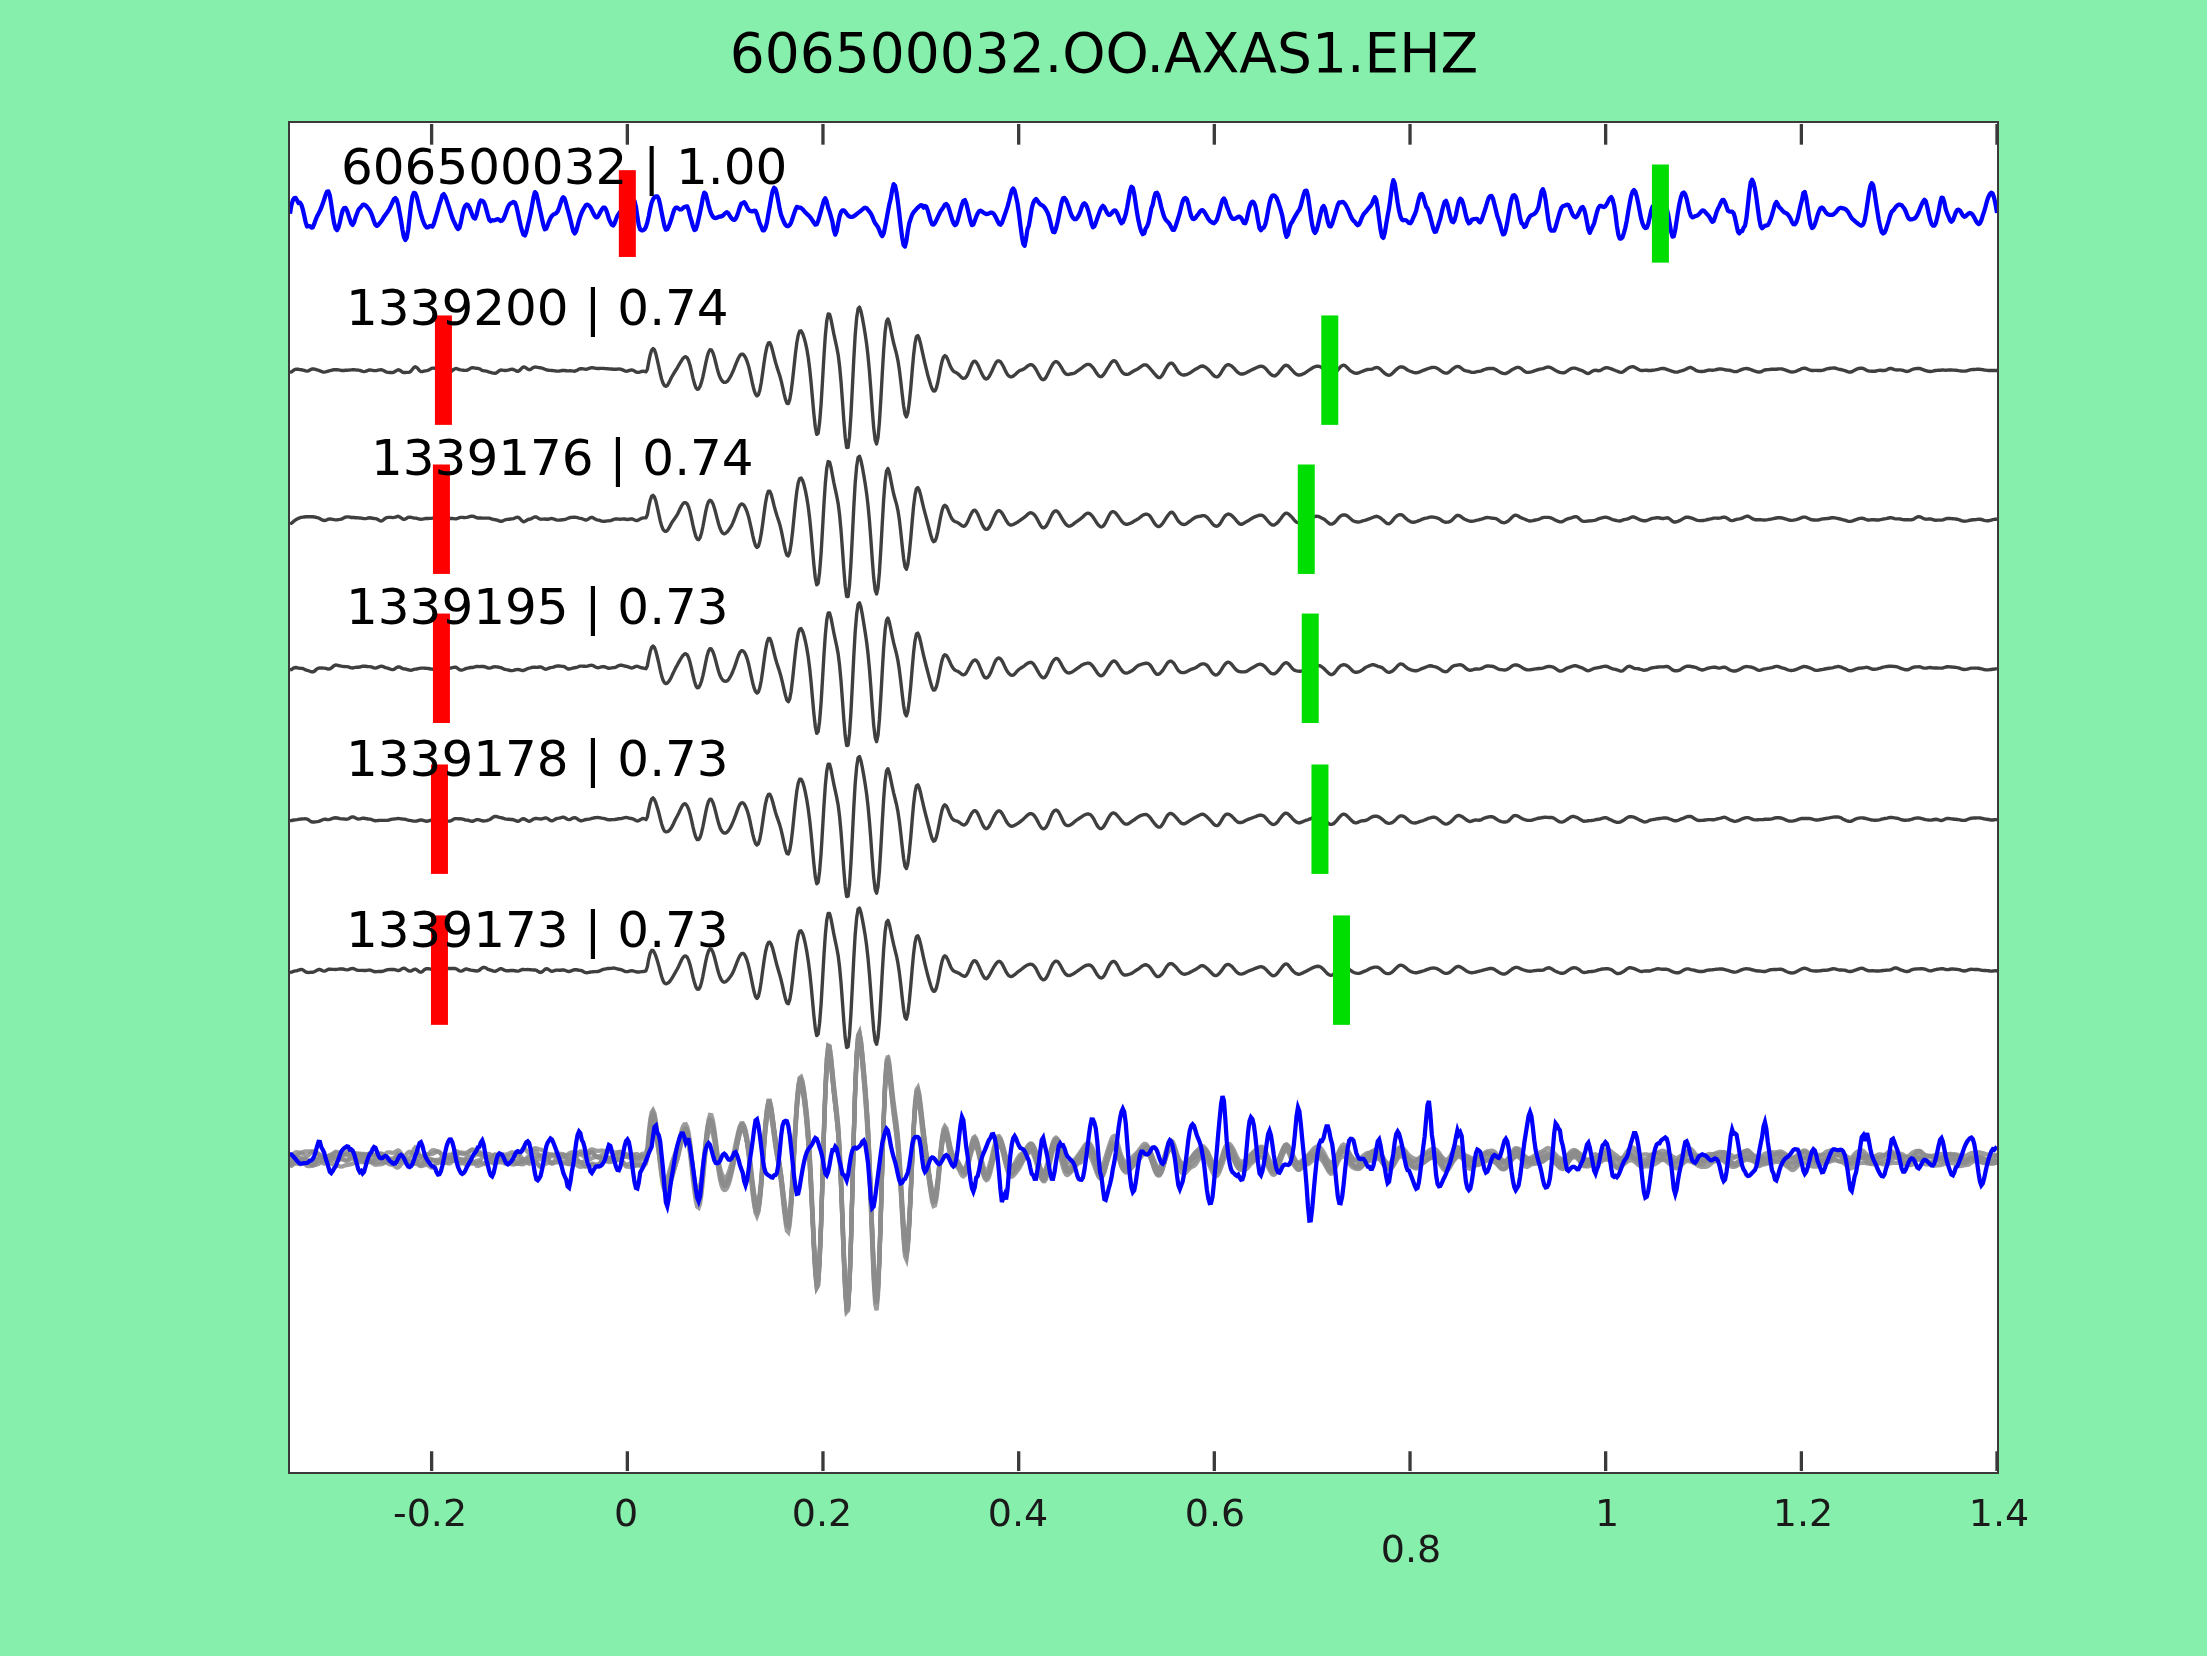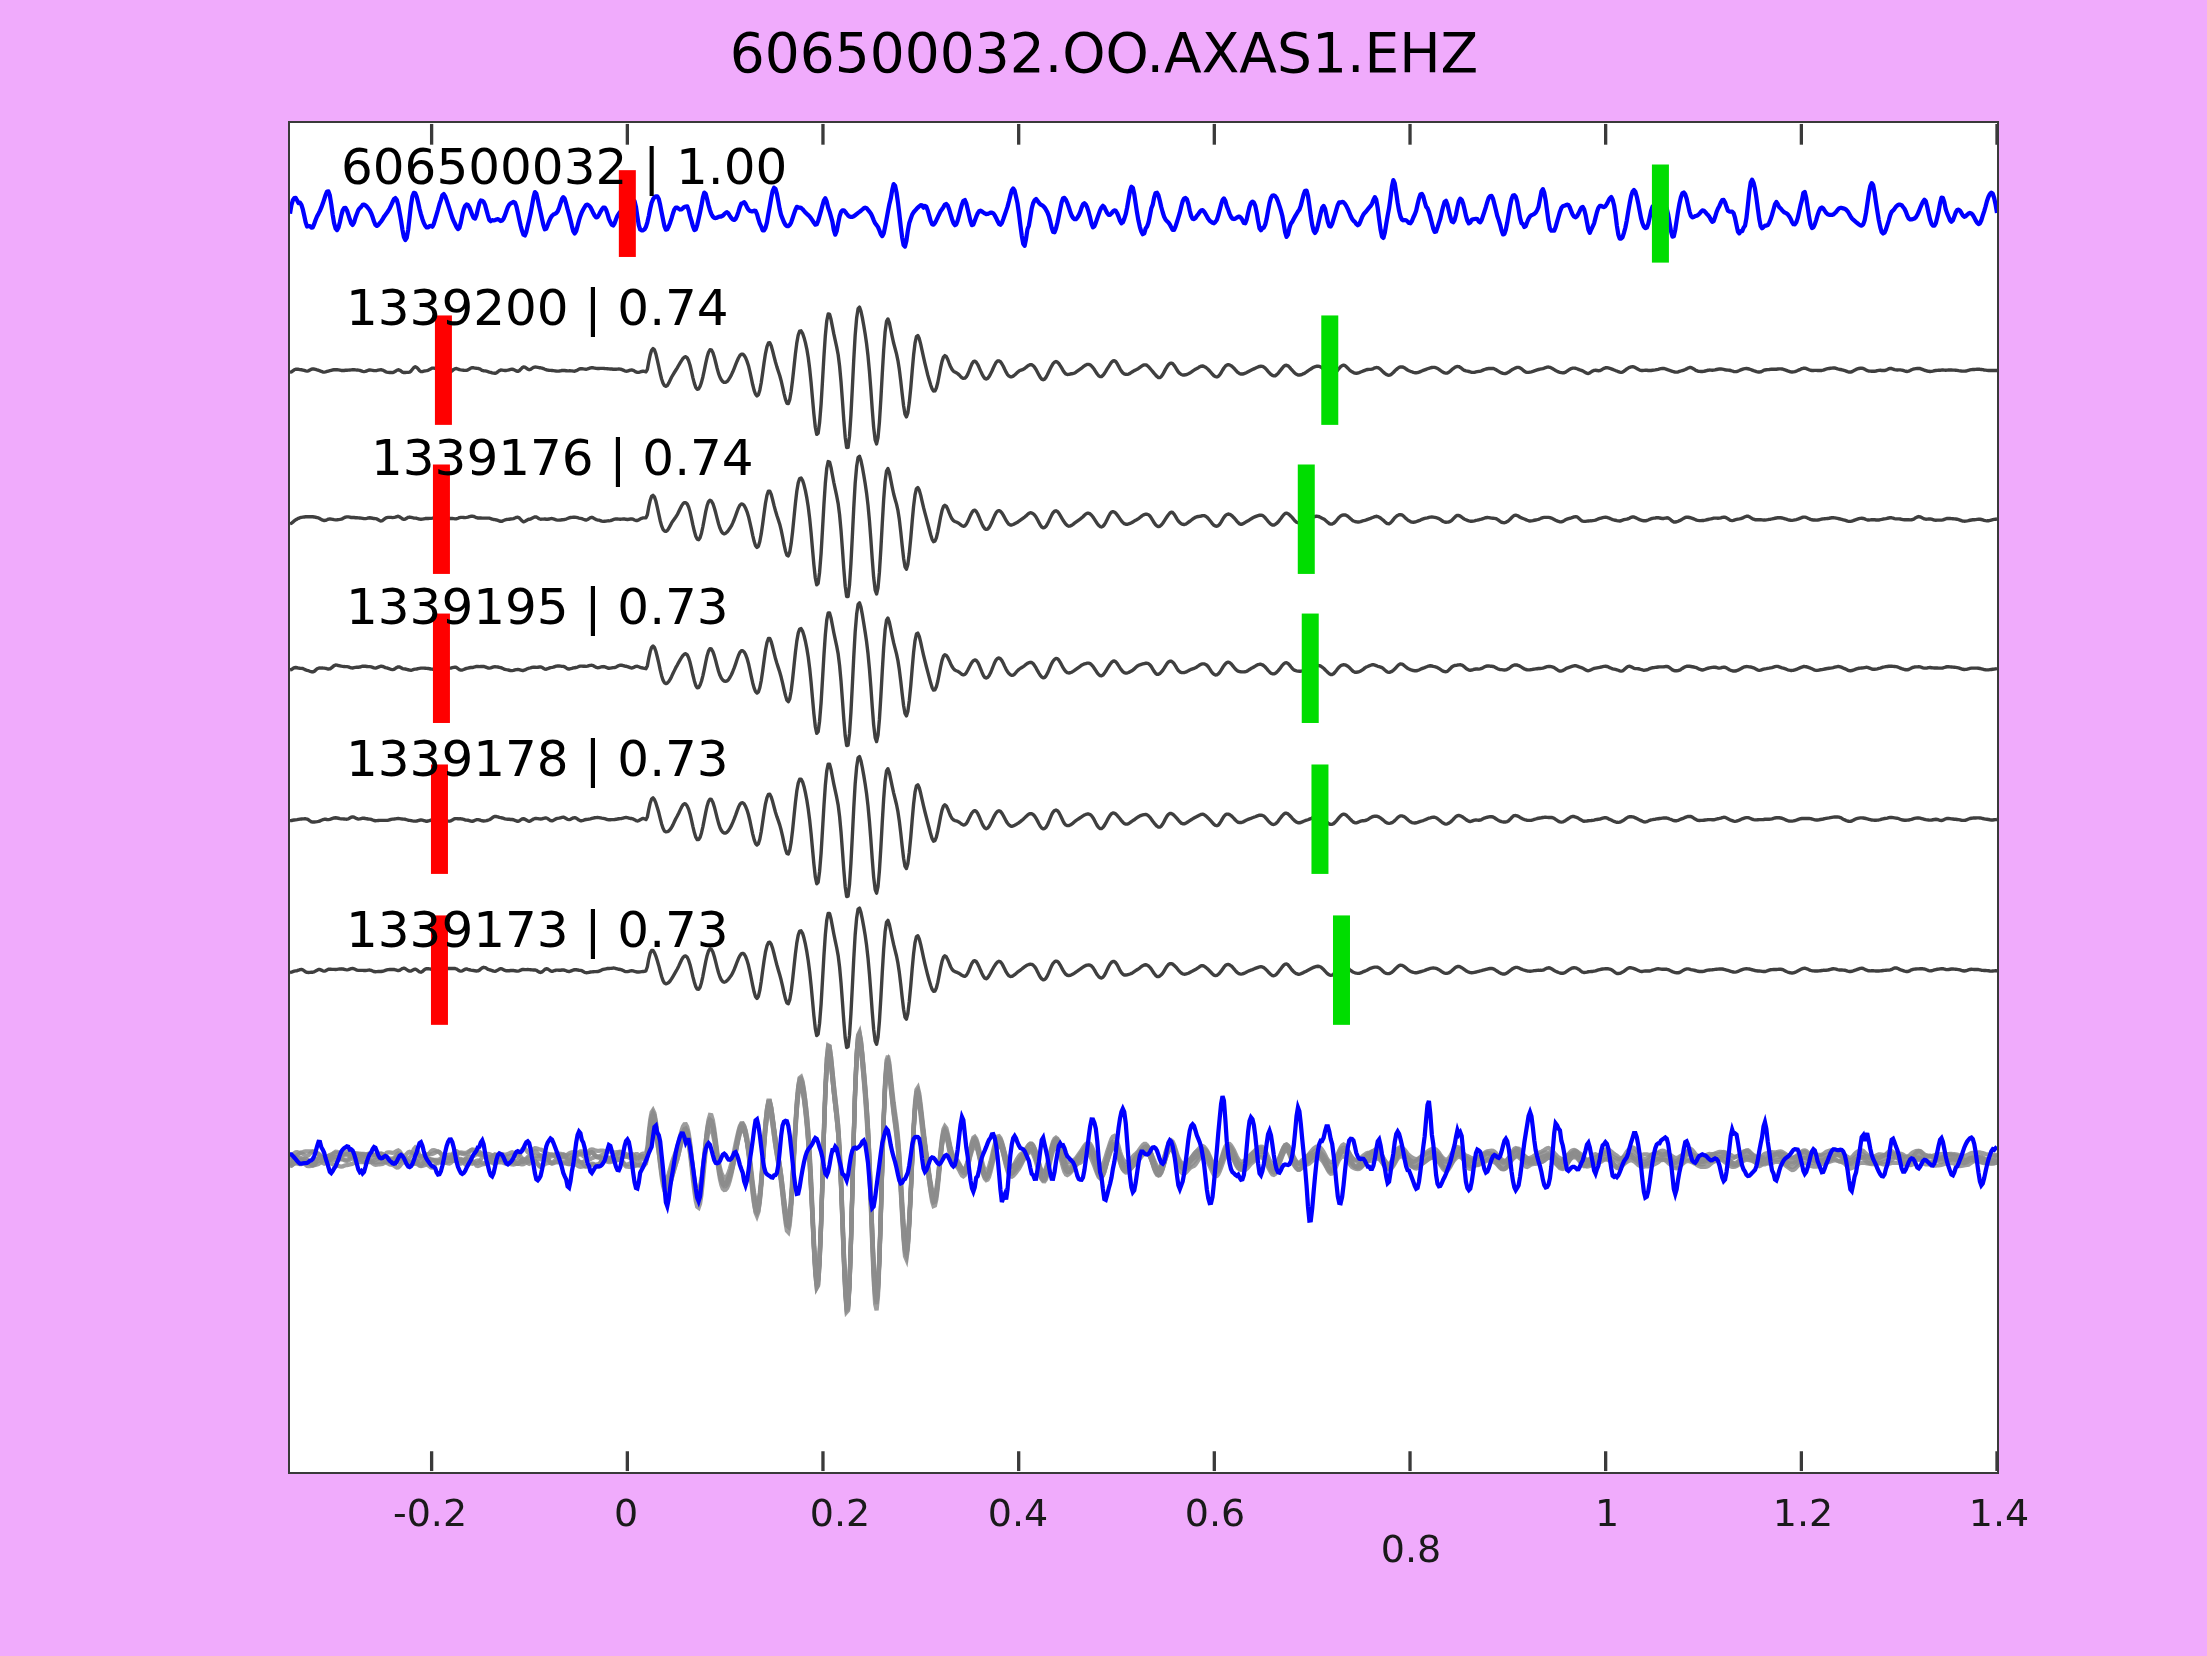--- a/index.html
+++ b/index.html
@@ -1,17 +1,17 @@
 <!DOCTYPE html>
 <html style="font-size:15px"><head>
 <meta charset="utf-8">
 <style>
   html, body { margin:0; padding:0; background:#ffffff; }
   body { width:2208px; height:1656px; font-family:"DejaVu Sans", sans-serif; overflow:hidden; }
-  #root { position:relative; width:2208px; height:1656px; background:#f0abfc; }
+  #root { position:relative; width:2208px; height:1656px; background:#86efac; }
   #chart-title {
     position:absolute; left:0; top:21px; width:2208px;
     text-align:center; font-size:55px; color:#000000;
     font-family:"DejaVu Sans", sans-serif; letter-spacing:0px;
   }
   #plot-area {
     position:absolute; left:288px; top:121px;
     width:1711px; height:1353px;
     border:2.8px solid #3a3a3a; box-sizing:border-box;
     background:#ffffff;
@@ -102,21 +102,21 @@
       <div class="trace-label" style="left: 346px; top: 279px;">1339200 | 0.74</div>
       <div class="trace-label" style="left: 346px; top: 429px; margin-left: 25px;">1339176 | 0.74</div>
       <div class="trace-label" style="left: 346px; top: 578px;">1339195 | 0.73</div>
       <div class="trace-label" style="left: 346px; top: 730px;">1339178 | 0.73</div>
       <div class="trace-label" style="left: 346px; top: 881px; margin-top: 20px;">1339173 | 0.73</div>
     </div>
 
   <div id="xaxis-ticklabels">
       <div class="xtick-label" style="left: 142px;">-0.2</div>
       <div class="xtick-label" style="left: 338px;">0</div>
-      <div class="xtick-label" style="left: 552px;">0.2</div>
+      <div class="xtick-label" style="left: 534px;">0.2</div>
       <div class="xtick-label" style="left: 730px;">0.4</div>
       <div class="xtick-label" style="left: 927px;">0.6</div>
       <div class="xtick-label" style="left: 1123px; margin-top: 36px;">0.8</div>
       <div class="xtick-label" style="left: 1319px;">1</div>
       <div class="xtick-label" style="left: 1515px;">1.2</div>
       <div class="xtick-label" style="left: 1711px;">1.4</div>
     </div>
 
 </div>
 

